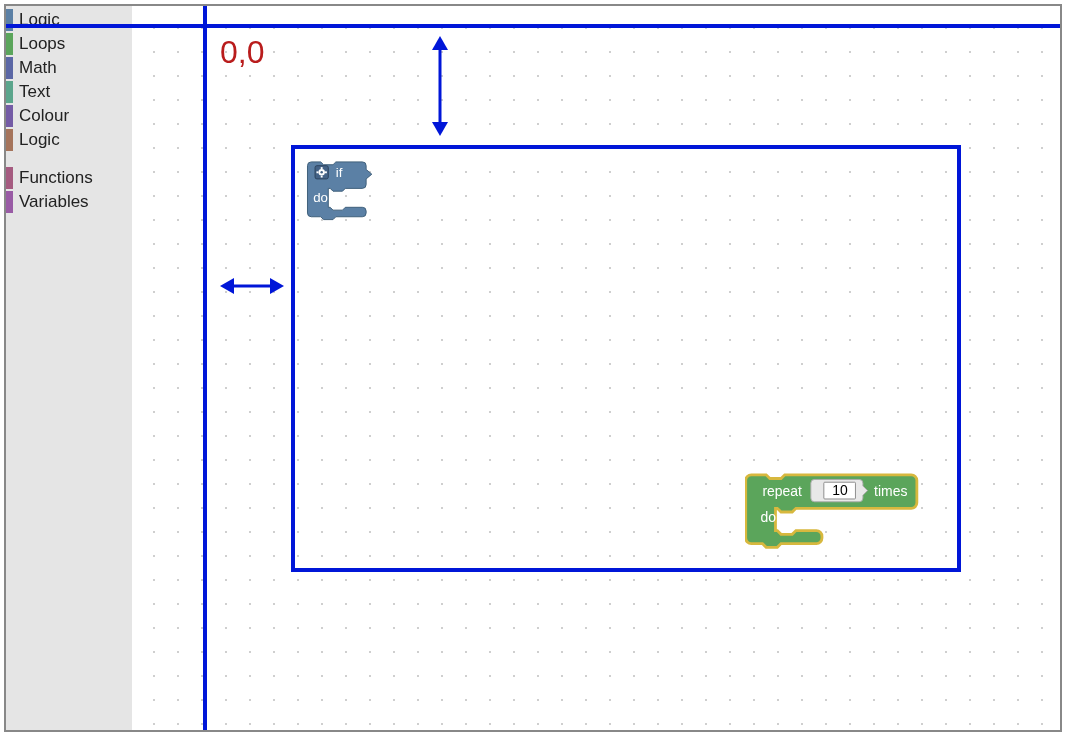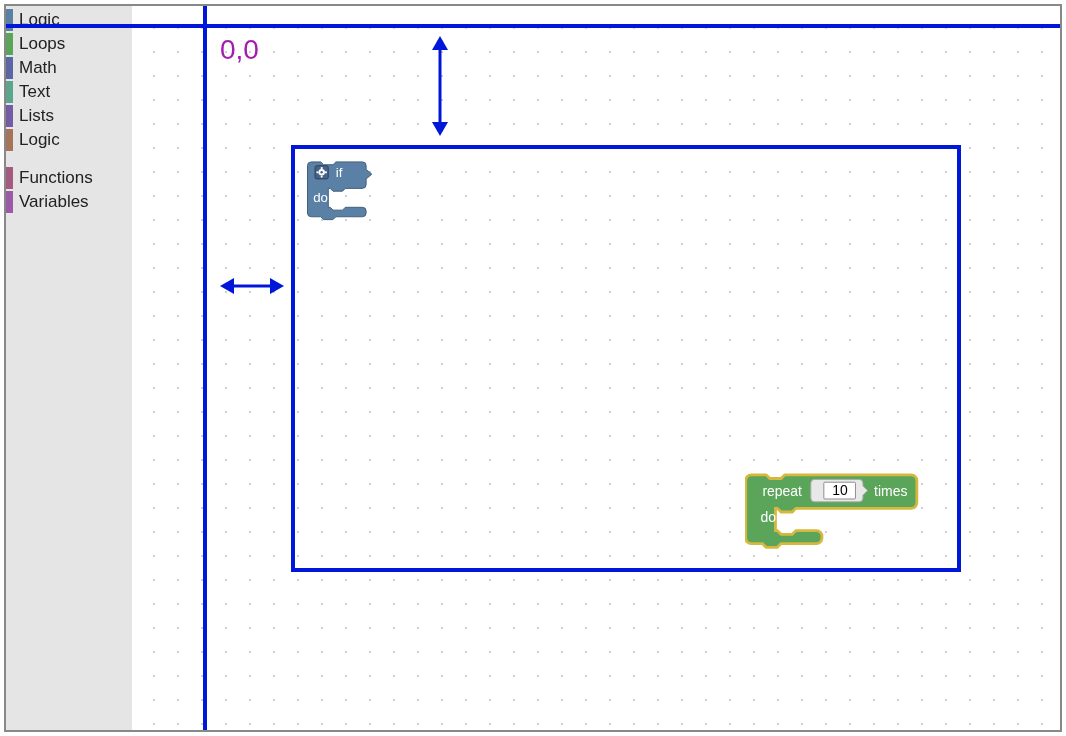--- a/index.html
+++ b/index.html
@@ -59,22 +59,22 @@
     background: #0016d8;
   }
   .axis-h {
     position: absolute;
     left: -126px; right: 0;
     height: 4px;
     background: #0016d8;
   }
   .origin-label {
     position: absolute;
-    font-size: 28px;
-    color: #a21caf;
+    font-size: 32px;
+    color: #b91c1c;
   }
   .bounding-box {
     position: absolute;
     border: 4px solid #0016d8;
     background: transparent;
   }
   .arrow-dbl {
     position: absolute;
     color: #0016d8;
   }
@@ -131,21 +131,21 @@
       <div class="cat">
         <div class="swatch" style="background:#5b67a5"></div>
         <span>Math</span>
       </div>
       <div class="cat">
         <div class="swatch" style="background:#5ba58c"></div>
         <span>Text</span>
       </div>
       <div class="cat">
         <div class="swatch" style="background:#745ba5"></div>
-        <span>Lists</span>
+        <span>Colour</span>
       </div>
       <div class="cat">
         <div class="swatch" style="background:#a5745b"></div>
         <span>Logic</span>
       </div>
       <div class="gap"></div>
       <div class="cat">
         <div class="swatch" style="background:#a55b80"></div>
         <span>Functions</span>
       </div>

